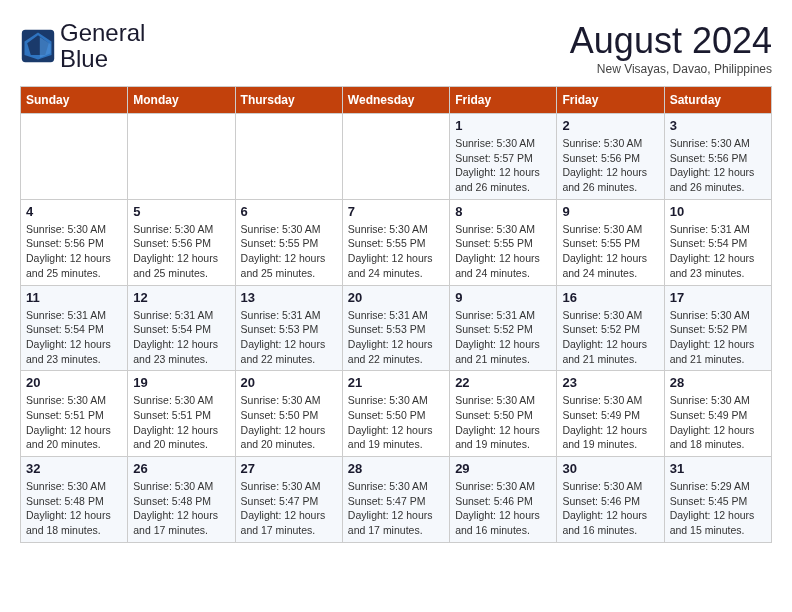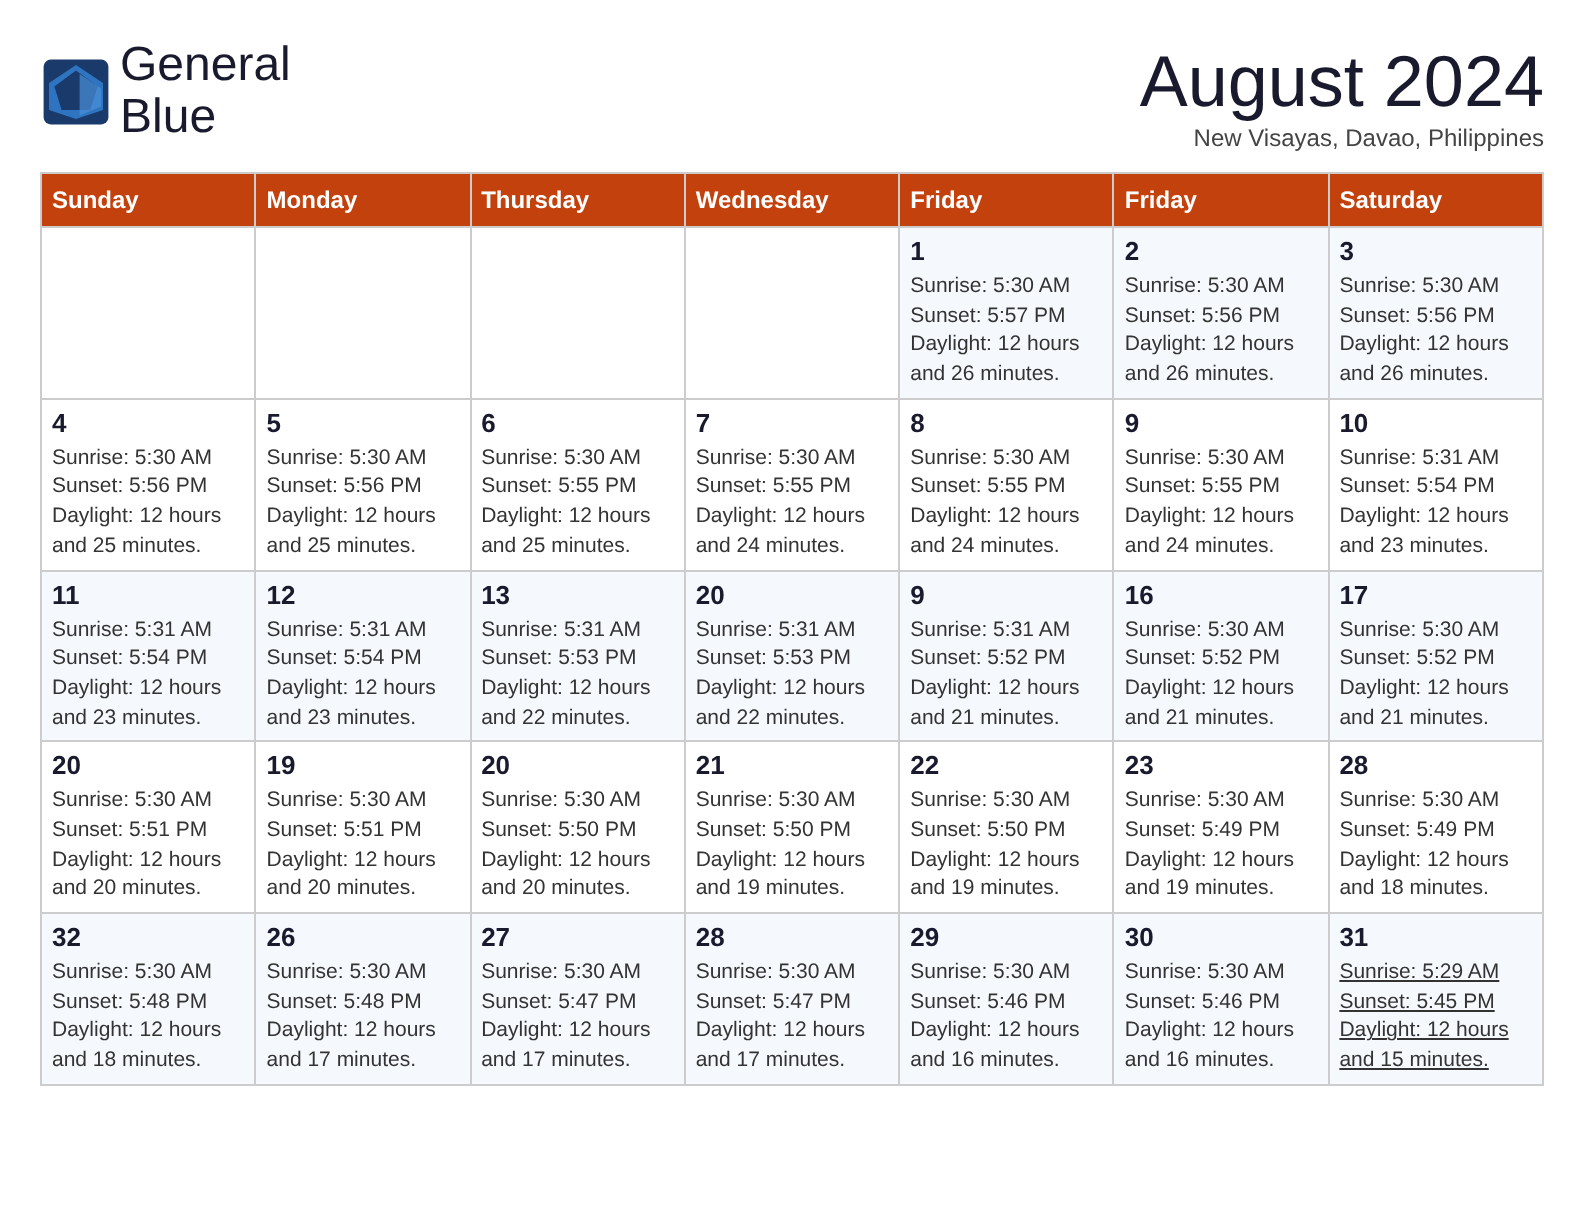--- a/index.html
+++ b/index.html
@@ -336,20 +336,20 @@
         </td>
         <td>
           <div class="day-num">30</div>
           <div class="day-info" style="white-space: pre-line;">Sunrise: 5:30 AM
 Sunset: 5:46 PM
 Daylight: 12 hours
 and 16 minutes.</div>
         </td>
         <td>
           <div class="day-num">31</div>
-          <div class="day-info" style="white-space: pre-line; text-decoration: underline;">Sunrise: 5:29 AM
+          <div class="day-info" style="white-space: pre-line;">Sunrise: 5:29 AM
 Sunset: 5:45 PM
 Daylight: 12 hours
 and 15 minutes.</div>
         </td>
       </tr>
     </tbody>
 </table>
 
 </body></html>

